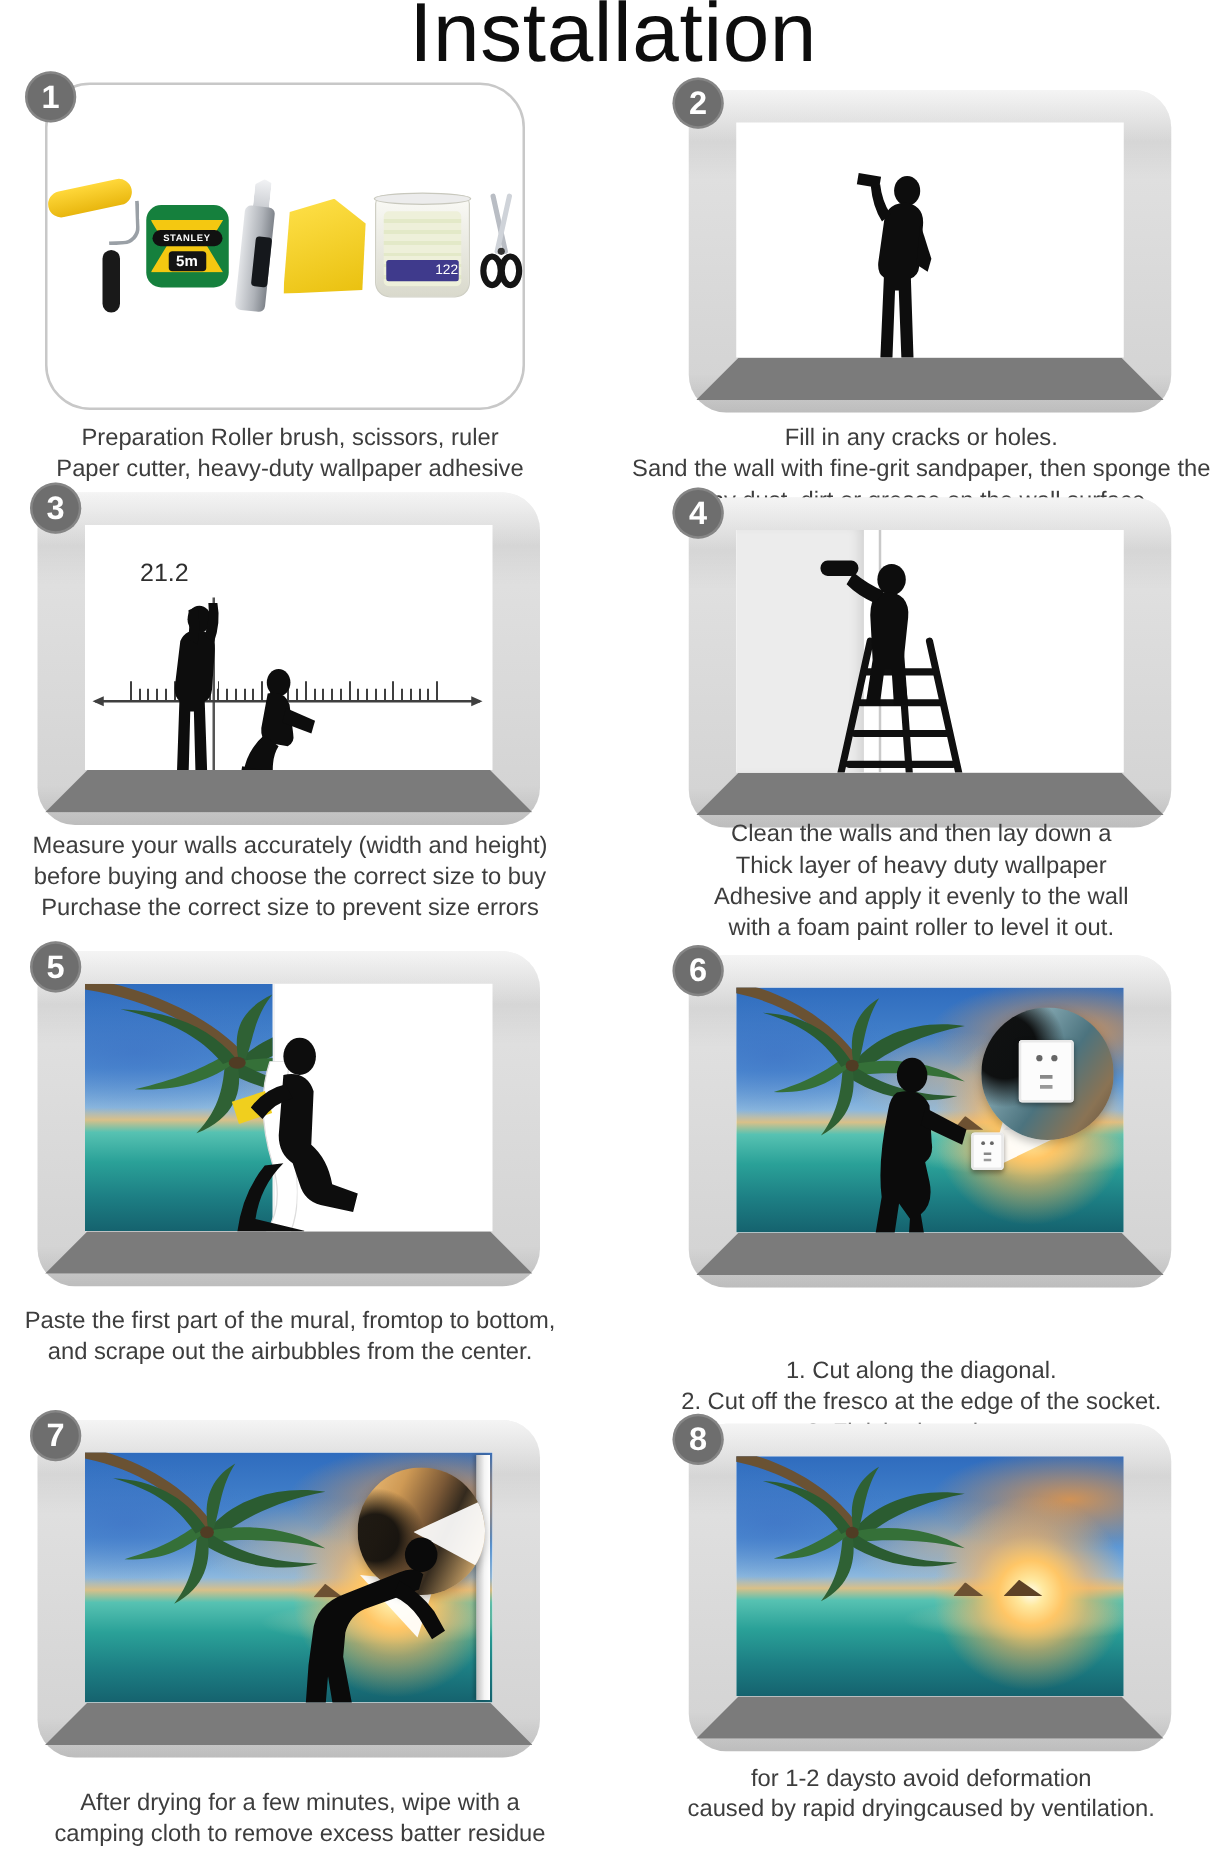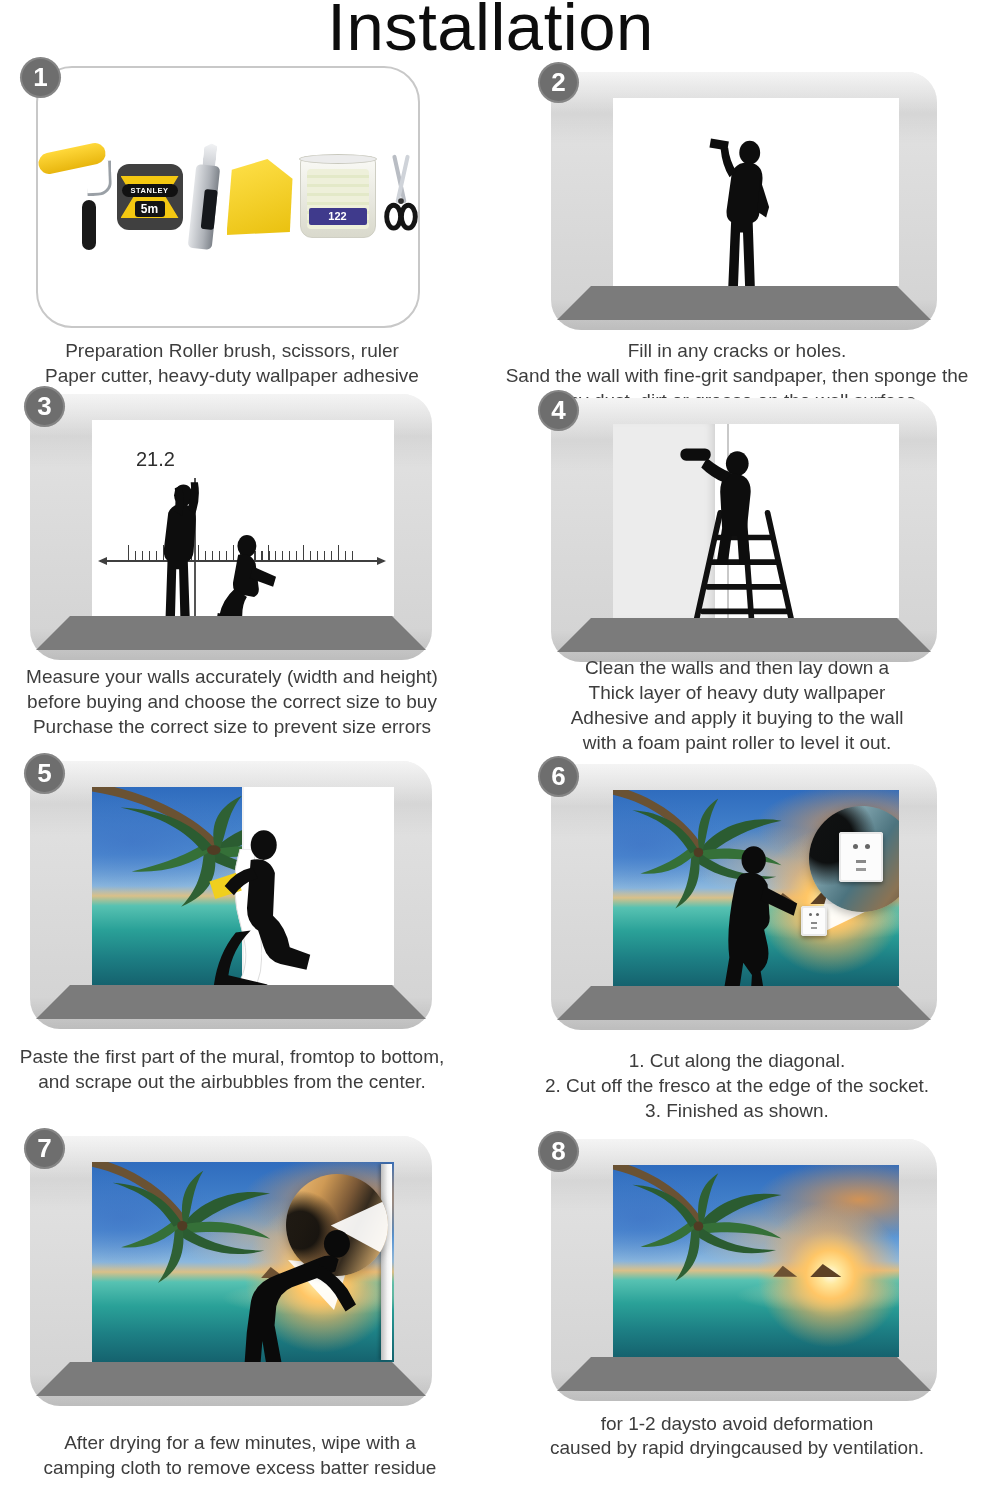--- a/index.html
+++ b/index.html
@@ -12,34 +12,34 @@
          box-shadow:inset 0 0 0 2px rgba(255,255,255,.16);z-index:5;}
   .caption{position:absolute;text-align:center;font-size:19px;line-height:25px;color:#3d3d3d;}
   .caption div{white-space:nowrap;}
 
   
   .room{position:absolute;border-radius:30px;background:linear-gradient(180deg,#e4e4e4 0%,#d2d2d2 100%);}
   .room::before{content:"";position:absolute;inset:0;border-radius:inherit;pointer-events:none;
       background:linear-gradient(180deg,rgba(255,255,255,.6) 0%,rgba(0,0,0,.05) 16%,rgba(0,0,0,0) 28%,rgba(0,0,0,0) 88%,rgba(0,0,0,.10) 100%);}
   .floor{position:absolute;left:6px;right:6px;bottom:10px;height:34px;background:#7b7b7b;
       clip-path:polygon(34px 0,calc(100% - 34px) 0,100% 100%,0 100%);}
-  .wall{position:absolute;left:38px;right:38px;top:26px;bottom:44px;background:#fff;overflow:hidden;margin-left:24px;}
+  .wall{position:absolute;left:38px;right:38px;top:26px;bottom:44px;background:#fff;overflow:hidden;}
   .fig{position:absolute;}
 
   
   .tools-panel{position:absolute;background:#fff;border:2px solid #c8c8c8;border-radius:36px;
       display:flex;align-items:center;justify-content:center;gap:7px;padding:0 8px;box-sizing:border-box;}
   .tool{position:relative;flex:0 0 auto;}
   .roller{width:72px;height:118px;}
   .roller-sleeve{position:absolute;left:0;top:10px;width:68px;height:21px;border-radius:11px;
       background:linear-gradient(180deg,#ffd83a,#e8b60e);transform:rotate(-12deg);}
   .roller-sleeve::after{content:"";position:absolute;left:44px;top:18px;width:22px;height:32px;
       border-right:3px solid #9aa0a6;border-bottom:3px solid #9aa0a6;border-radius:0 0 14px 0;transform:rotate(10deg);}
   .roller-handle{position:absolute;left:44px;top:62px;width:14px;height:50px;background:#191919;border-radius:7px;}
-  .tape{width:66px;height:66px;background:#404040;border-radius:12px;position:relative;}
+  .tape{width:66px;height:66px;background:#15803d;border-radius:12px;position:relative;}
   .tape::before{content:"";position:absolute;left:4px;right:4px;top:12px;bottom:12px;background:#f4c811;
       clip-path:polygon(0 0,100% 0,78% 50%,100% 100%,0 100%,22% 50%);}
   .tape-brand{position:absolute;left:5px;right:5px;top:20px;height:13px;background:#111;border-radius:7px;
       color:#fff;font-size:7.5px;font-weight:bold;text-align:center;line-height:13px;letter-spacing:.5px;}
   .tape-size{position:absolute;left:18px;right:18px;top:37px;height:16px;background:#141414;border-radius:3px;
       color:#fff;font-size:12px;font-weight:bold;text-align:center;line-height:16px;}
   .knife{width:30px;height:108px;transform:rotate(6deg);}
   .knife::before{content:"";position:absolute;left:9px;top:0;width:13px;height:26px;
       background:linear-gradient(180deg,#f2f3f5,#c6c9ce);clip-path:polygon(0 18%,55% 0,100% 10%,100% 100%,0 100%);}
   .knife-body{position:absolute;left:3px;top:22px;width:24px;height:84px;border-radius:5px;
@@ -47,21 +47,21 @@
   .knife-grip{position:absolute;left:14px;top:46px;width:13px;height:40px;background:#15181c;border-radius:3px;}
   .squeegee{width:66px;height:76px;background:linear-gradient(160deg,#ffe14a,#e9c00e);
       clip-path:polygon(8% 14%,62% 0,100% 26%,96% 96%,0 100%);}
   .bucket{width:74px;height:80px;background:linear-gradient(180deg,#fafaf6,#d9d9cc);
       border:1px solid #cfcfc4;border-radius:7px 7px 12px 12px;position:relative;}
   .bucket::before{content:"";position:absolute;left:-2px;top:-3px;right:-2px;height:8px;background:#ececec;
       border-radius:50%;border:1px solid #c8c8bd;}
   .bucket-label{position:absolute;left:6px;right:6px;top:12px;bottom:8px;border-radius:4px;
       background:repeating-linear-gradient(180deg,#eef0da 0 6px,#e3e9c8 6px 9px);}
   .bucket-code{position:absolute;left:8px;right:8px;bottom:12px;height:17px;background:#3f3a8c;border-radius:2px;
-      color:#fff;font-size:11px;font-weight:bold;text-align:center;line-height:17px;}
+      color:#fff;font-size:11px;font-weight:normal;text-align:right;line-height:17px;}
   .scissors{width:36px;height:104px;}
 
   
   .measure-label{position:absolute;font-size:20px;color:#2e2e2e;}
   .vline{position:absolute;width:2px;background:#555;}
   .hrule{position:absolute;height:24px;}
   .hrule .line{position:absolute;left:0;right:0;bottom:0;height:2px;background:#3f3f3f;}
   .hrule::before{content:"";position:absolute;left:-2px;bottom:-3px;border-top:4px solid transparent;
       border-bottom:4px solid transparent;border-right:9px solid #3f3f3f;}
   .hrule::after{content:"";position:absolute;right:-2px;bottom:-3px;border-top:4px solid transparent;
@@ -223,21 +223,21 @@
           <path d="M68 34 Q82 30 90 38 Q95 44 94 54 L90 92 L94 128 L82 128 L80 98 L74 98 L70 128 L58 128 L64 90 L62 52 Q62 40 68 34 Z"></path>
           <path d="M66 42 Q52 36 42 26 L48 16 Q60 26 74 32 Z"></path>
           <rect x="20" y="6" width="32" height="13" rx="6"></rect>
         </g>
       </svg>
     </div>
   </div>
   <div class="caption" style="left:496px;top:655px;width:482px">
     <div>Clean the walls and then lay down a</div>
     <div>Thick layer of heavy duty wallpaper</div>
-    <div>Adhesive and apply it buying to the wall</div>
+    <div>Adhesive and apply it evenly to the wall</div>
     <div>with a foam paint roller to level it out.</div>
   </div>
 
   <div class="badge" style="left:24px;top:753px">5</div>
   <div class="room" style="left:30px;top:761px;width:402px;height:268px">
     <div class="floor"></div>
     <div class="wall">
       <div class="strip">
         <div class="mural">
           <svg class="palm" viewBox="0 0 320 230" preserveAspectRatio="none">
@@ -297,21 +297,21 @@
         <div class="socket socket-big" style="left:30px;top:26px;width:44px;height:50px"></div>
       </div>
       <div class="socket" style="left:188px;top:116px"></div>
       <svg class="fig" style="left:86px;bottom:-22px;width:132px;height:174px" viewBox="0 0 150 200" preserveAspectRatio="xMidYMax meet" fill="#0b0b0b">
         <ellipse cx="62" cy="30" rx="14" ry="16"></ellipse>
         <path d="M48 46 Q70 40 78 58 L80 92 Q82 104 74 110 L78 128 Q82 148 70 158 L76 194 L58 194 L60 162 L50 148 L44 188 L27 184 L34 142 Q30 110 40 62 Q42 50 48 46 Z"></path>
         <path d="M74 60 L112 80 L108 94 L70 76 Z"></path>
       </svg>
     </div>
   </div>
-  <div class="caption" style="left:496px;top:1048px;width:482px">
+  <div class="caption" style="left:496px;top:1084px;width:482px">
     <div>1. Cut along the diagonal.</div>
     <div>2. Cut off the fresco at the edge of the socket.</div>
     <div>3. Finished as shown.</div>
   </div>
 
   <div class="badge" style="left:24px;top:1128px">7</div>
   <div class="room" style="left:30px;top:1136px;width:402px;height:270px">
     <div class="floor"></div>
     <div class="wall">
       <div class="mural">

